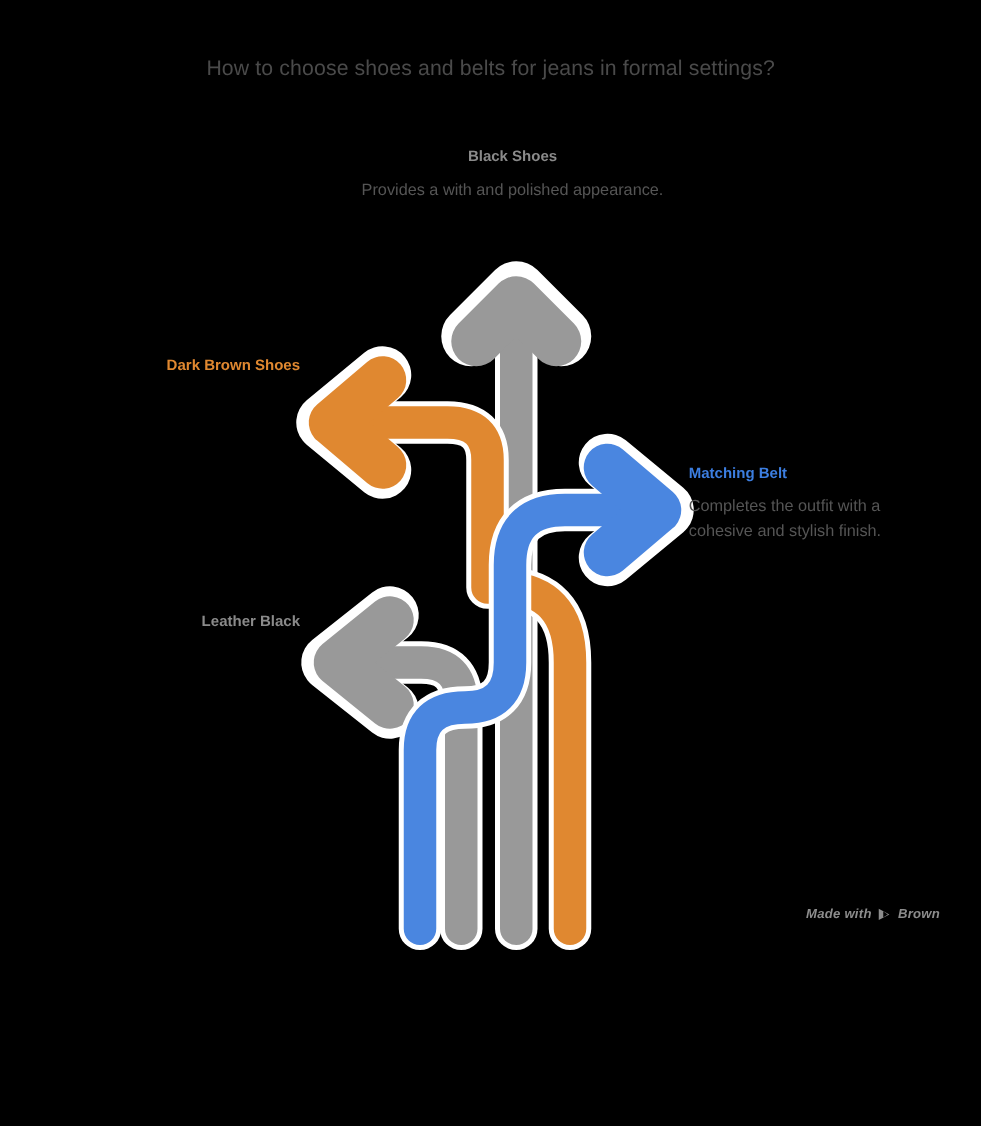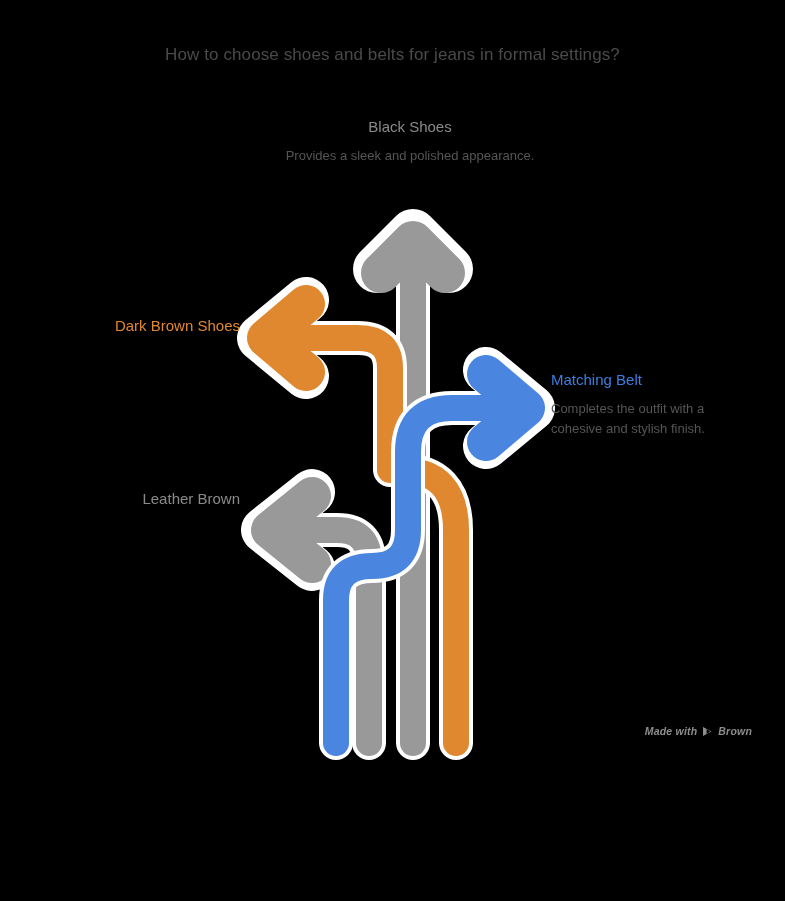--- a/index.html
+++ b/index.html
@@ -39,22 +39,22 @@
     font-weight: 400;
     color: #4a4a4a;
     letter-spacing: 0.1px;
   }
 
   
   .node {
     position: absolute;
   }
   .node-title {
-    font-size: 15px;
-    font-weight: 400;
+    font-size: 12px;
+    font-weight: 700;
     line-height: 1.25;
     margin: 0 0 9px 0;
   }
   .node-desc {
     font-size: 13px;
     font-weight: 400;
     line-height: 1.55;
     color: #555555;
     margin: 0;
   }
@@ -65,21 +65,20 @@
     width: 284px;
     text-align: center;
   }
   .node-black-shoes .node-title { color: #8a8a8a; }
 
   .node-dark-brown-shoes {
     left: 40px;
     top: 285px;
     width: 200px;
     text-align: right;
-    margin-top: 32px;
   }
   .node-dark-brown-shoes .node-title { color: #e08830; }
 
   .node-matching-belt {
     left: 551px;
     top: 360px;
     width: 200px;
     text-align: left;
   }
   .node-matching-belt .node-title { color: #3c7ee0; margin-top: 11px; }
@@ -147,34 +146,34 @@
       <path d="M 486 370 L 532 408 L 486 446" fill="none" stroke="#ffffff" stroke-width="46" stroke-linecap="round" stroke-linejoin="round"></path>
       <path d="M 336 743 L 336 600 Q 336 566 372 566 Q 408 566 408 530 L 408 452 Q 408 408 452 408 L 490 408" fill="none" stroke="#4a86e0" stroke-width="26" stroke-linecap="round" stroke-linejoin="round"></path>
       <path d="M 486 374 L 526 408 L 486 442" fill="none" stroke="#4a86e0" stroke-width="38" stroke-linecap="round" stroke-linejoin="round"></path>
     </g>
   </svg>
 
   <div class="title">How to choose shoes and belts for jeans in formal settings?</div>
 
   <div class="node node-black-shoes">
     <div class="node-title">Black Shoes</div>
-    <div class="node-desc">Provides a sleek and polished appearance.</div>
+    <div class="node-desc">Provides a with and polished appearance.</div>
   </div>
 
   <div class="node node-dark-brown-shoes">
     <div class="node-title">Dark Brown Shoes</div>
   </div>
 
   <div class="node node-matching-belt">
     <div class="node-title">Matching Belt</div>
     <div class="node-desc">Completes the outfit with a cohesive and stylish finish.</div>
   </div>
 
   <div class="node node-leather-shoes">
-    <div class="node-title">Leather Brown</div>
+    <div class="node-title">Leather Black</div>
   </div>
 
   <div class="watermark">
     <span>Made with</span>
     <span class="wm-logo">
       <svg width="11" height="11" viewBox="0 0 11 11">
         <path d="M1 1 L9.5 5.5 L1 10 Z" fill="#8d8d8d"></path>
         <path d="M4.6 3 L4.6 8 L8.2 5.5 Z" fill="#000000"></path>
       </svg>
     </span>

